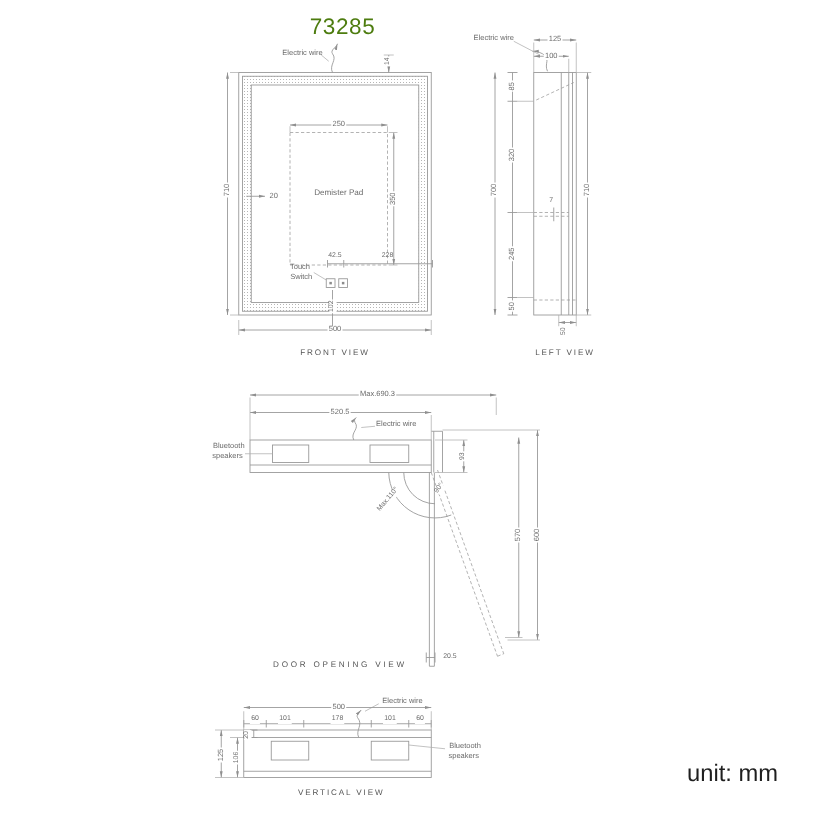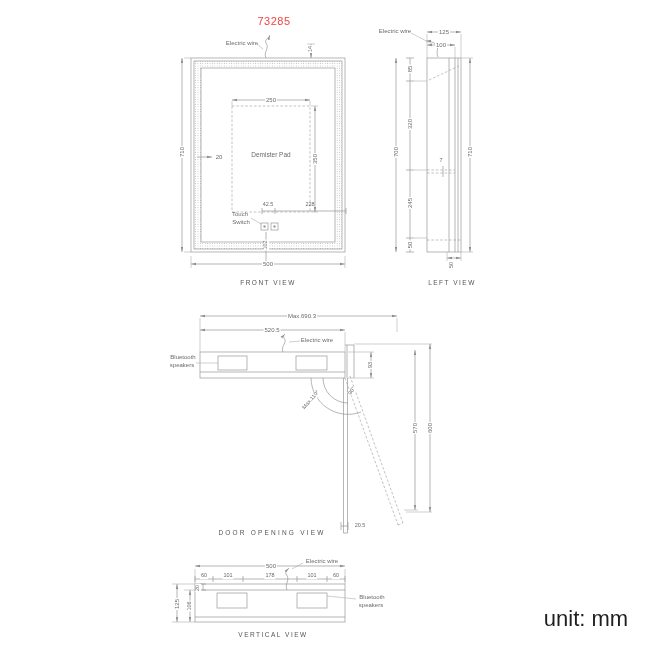--- a/index.html
+++ b/index.html
@@ -11,22 +11,22 @@
   .ld{stroke:#9a9a9a;stroke-width:.6;fill:none;stroke-dasharray:2.6 1.8}
   .lbl{position:absolute;transform:translate(-50%,-50%);font-size:6px;color:#6b6b6b;
        white-space:nowrap;line-height:1;z-index:2;}
   .bg{background:#fff;padding:0 1px;}
   .rot{transform:translate(-50%,-50%) rotate(-90deg);}
   .r55{transform:translate(-50%,-50%) rotate(-55deg);background:#fff;}
   .r50{transform:translate(-50%,-50%) rotate(-50deg);background:#fff;}
   .s55{font-size:5.5px;}
   .vname{font-size:6.5px;letter-spacing:1.5px;color:#555;}
   .ls2{letter-spacing:2.2px;}
-  .title{font-size:11px;color:#ef4444;letter-spacing:.5px;}
-  .unit{font-size:22px;color:#1f1f1f;}
+  .title{font-size:18px;color:#4d7c0f;letter-spacing:.5px;}
+  .unit{font-size:19px;color:#1f1f1f;}
 </style>
 </head>
 <body>
 
 <div id="canvas">
 
   <svg class="draw" width="650" height="650" viewBox="0 0 650 650">
     <defs>
       <pattern id="dots" patternUnits="userSpaceOnUse" width="2.4" height="2.4">
         <circle cx="1.2" cy="1.2" r="0.45" fill="#a9a9a9"></circle>

